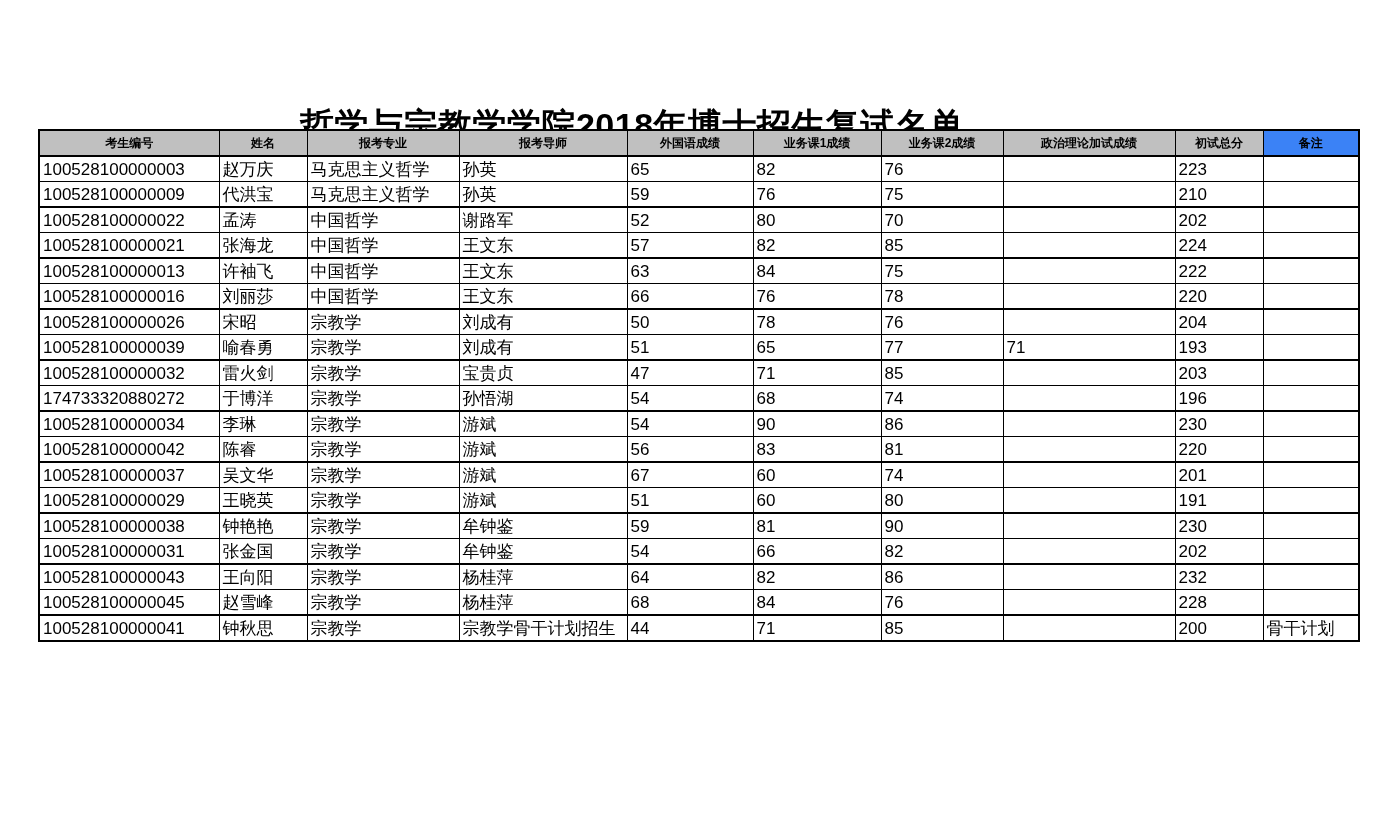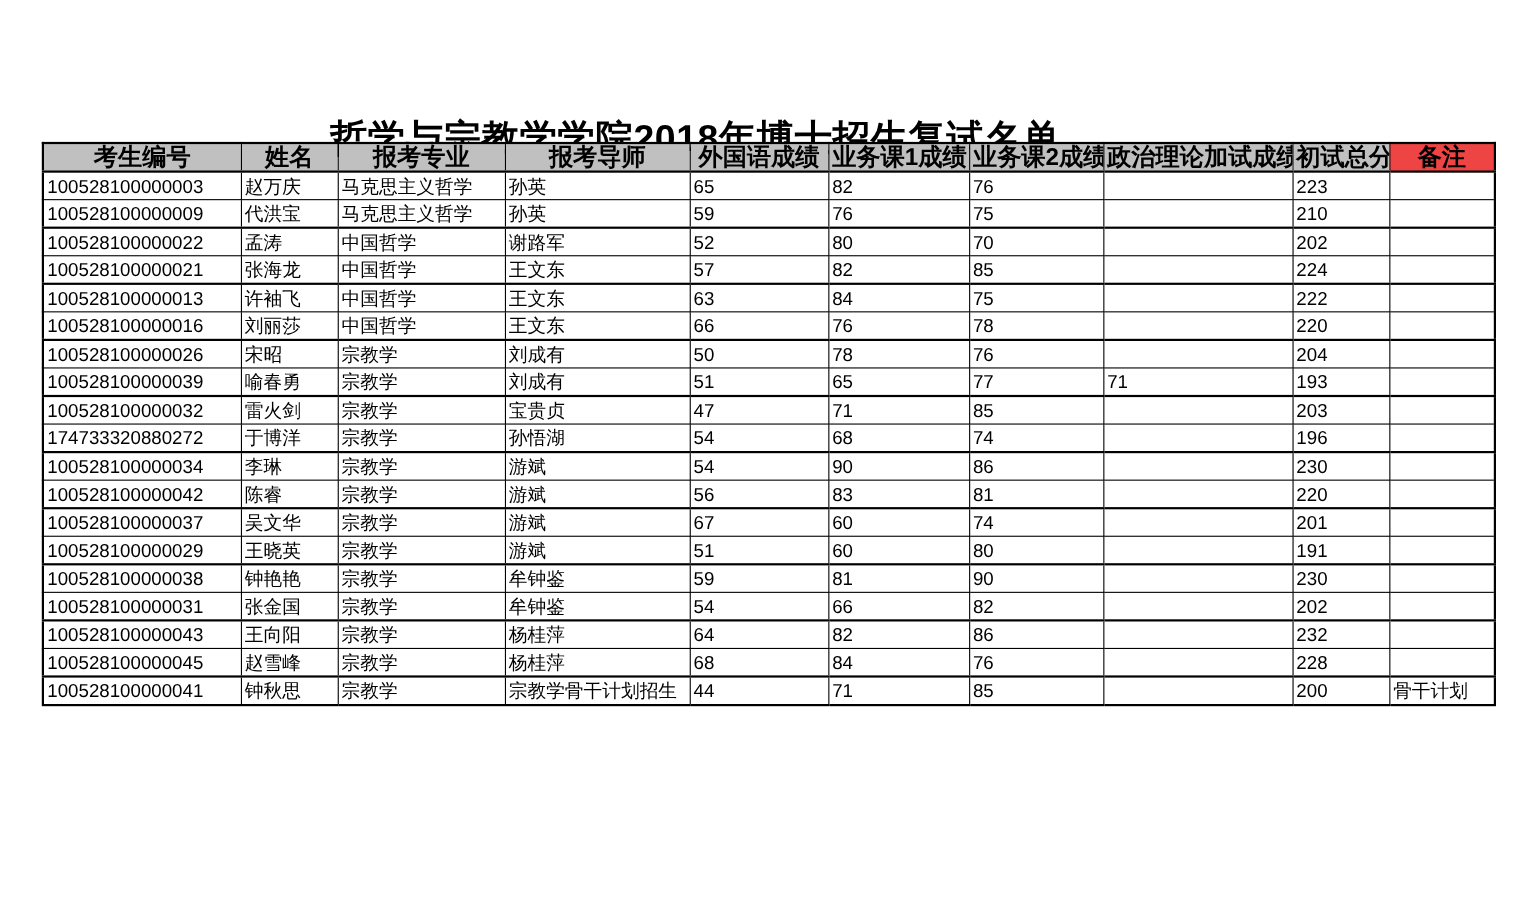--- a/index.html
+++ b/index.html
@@ -44,28 +44,28 @@
     height: 24px;
     padding: 0 3px;
     white-space: nowrap;
     overflow: hidden;
     vertical-align: bottom;
     line-height: 23px;
   }
   table.roster thead th {
     background: #c0c0c0;
     font-weight: bold;
-    font-size: 22px;
+    font-size: 12px;
     text-align: center;
     border-bottom-width: 2px;
     vertical-align: middle;
     line-height: 24px;
   }
   table.roster thead th.col-remark {
-    background: #ef4444;
+    background: #3b82f6;
   }
   table.roster tbody td {
     text-align: left;
     font-weight: normal;
   }
   
   table.roster tbody tr:nth-child(even) td {
     border-bottom-width: 2px;
   }
   table.roster tbody tr:last-child td {

